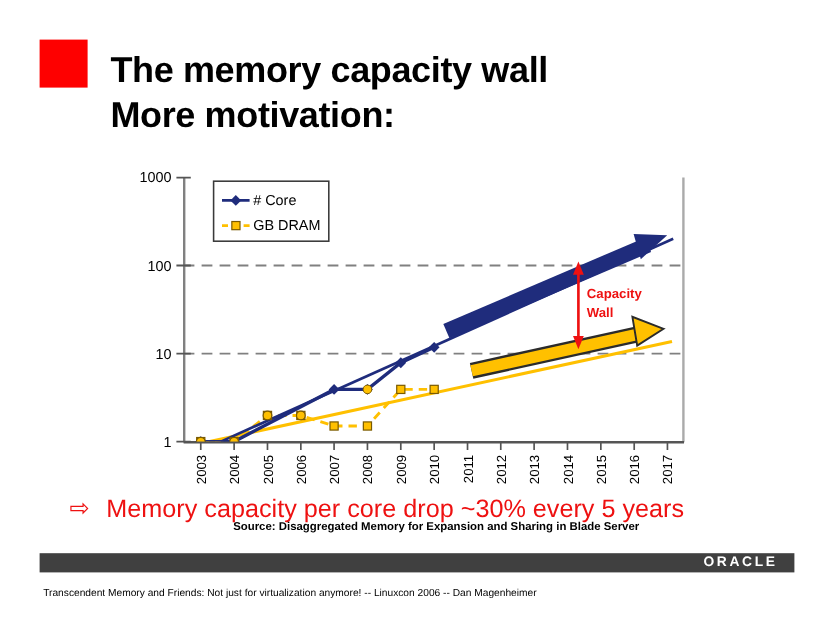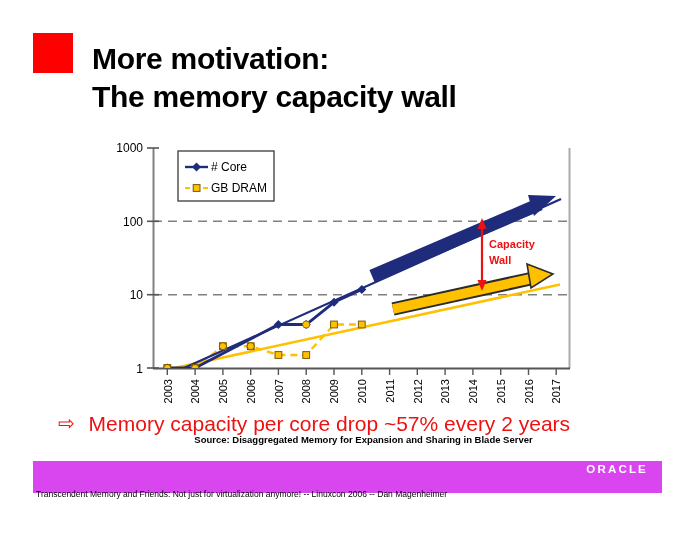--- a/index.html
+++ b/index.html
@@ -90,22 +90,22 @@
     line-height: 12px;
   }
   #source-block div { white-space: nowrap; padding-left: 32px; }
 
   
   #oracle-bar {
     position: absolute;
     left: 33px;
     top: 461px;
     width: 629px;
-    height: 32px;
-    background: #d946ef;
+    height: 16px;
+    background: #404040;
   }
   #oracle-logo {
     position: absolute;
     right: 14px;
     top: 2px;
     color: #ffffff;
     font-size: 11.5px;
     font-weight: bold;
     letter-spacing: 2.2px;
   }
@@ -143,22 +143,22 @@
     fill: #ee1111;
   }
 </style>
 </head>
 <body>
 
 <div id="slide">
 
   <div id="title-bullet"></div>
   <div id="title-text">
+    <span class="tl">The memory capacity wall</span>
     <span class="tl">More motivation:</span>
-    <span class="tl">The memory capacity wall</span>
   </div>
 
   <div id="chart-wrap">
     <svg id="chart-svg" width="695" height="268" viewBox="0 0 695 268">
       <defs>
         <clipPath id="plotclip">
           <rect x="153" y="10" width="417" height="220"></rect>
         </clipPath>
       </defs>
 
@@ -293,21 +293,21 @@
 
         <line x1="185" y1="50" x2="208" y2="50" stroke="#FFC000" stroke-width="2.2" stroke-dasharray="5,4"></line>
         <rect x="193.2" y="46.6" width="6.8" height="6.8" fill="#FFC000" stroke="#7a5a00" stroke-width="1"></rect>
         <text class="legend-label" x="211" y="54">GB DRAM</text>
       </g>
     </svg>
   </div>
 
   <div id="message-line">
     <span id="message-arrow">⇨</span>
-    <span id="message-body">Memory capacity per core drop ~57% every 2 years</span>
+    <span id="message-body">Memory capacity per core drop ~30% every 5 years</span>
   </div>
 
   <div id="source-block">
     <div>Source: Disaggregated Memory for Expansion and Sharing in Blade Server</div>
   </div>
 
   <div id="oracle-bar">
     <span id="oracle-logo"><span>ORACLE</span></span>
   </div>
 

